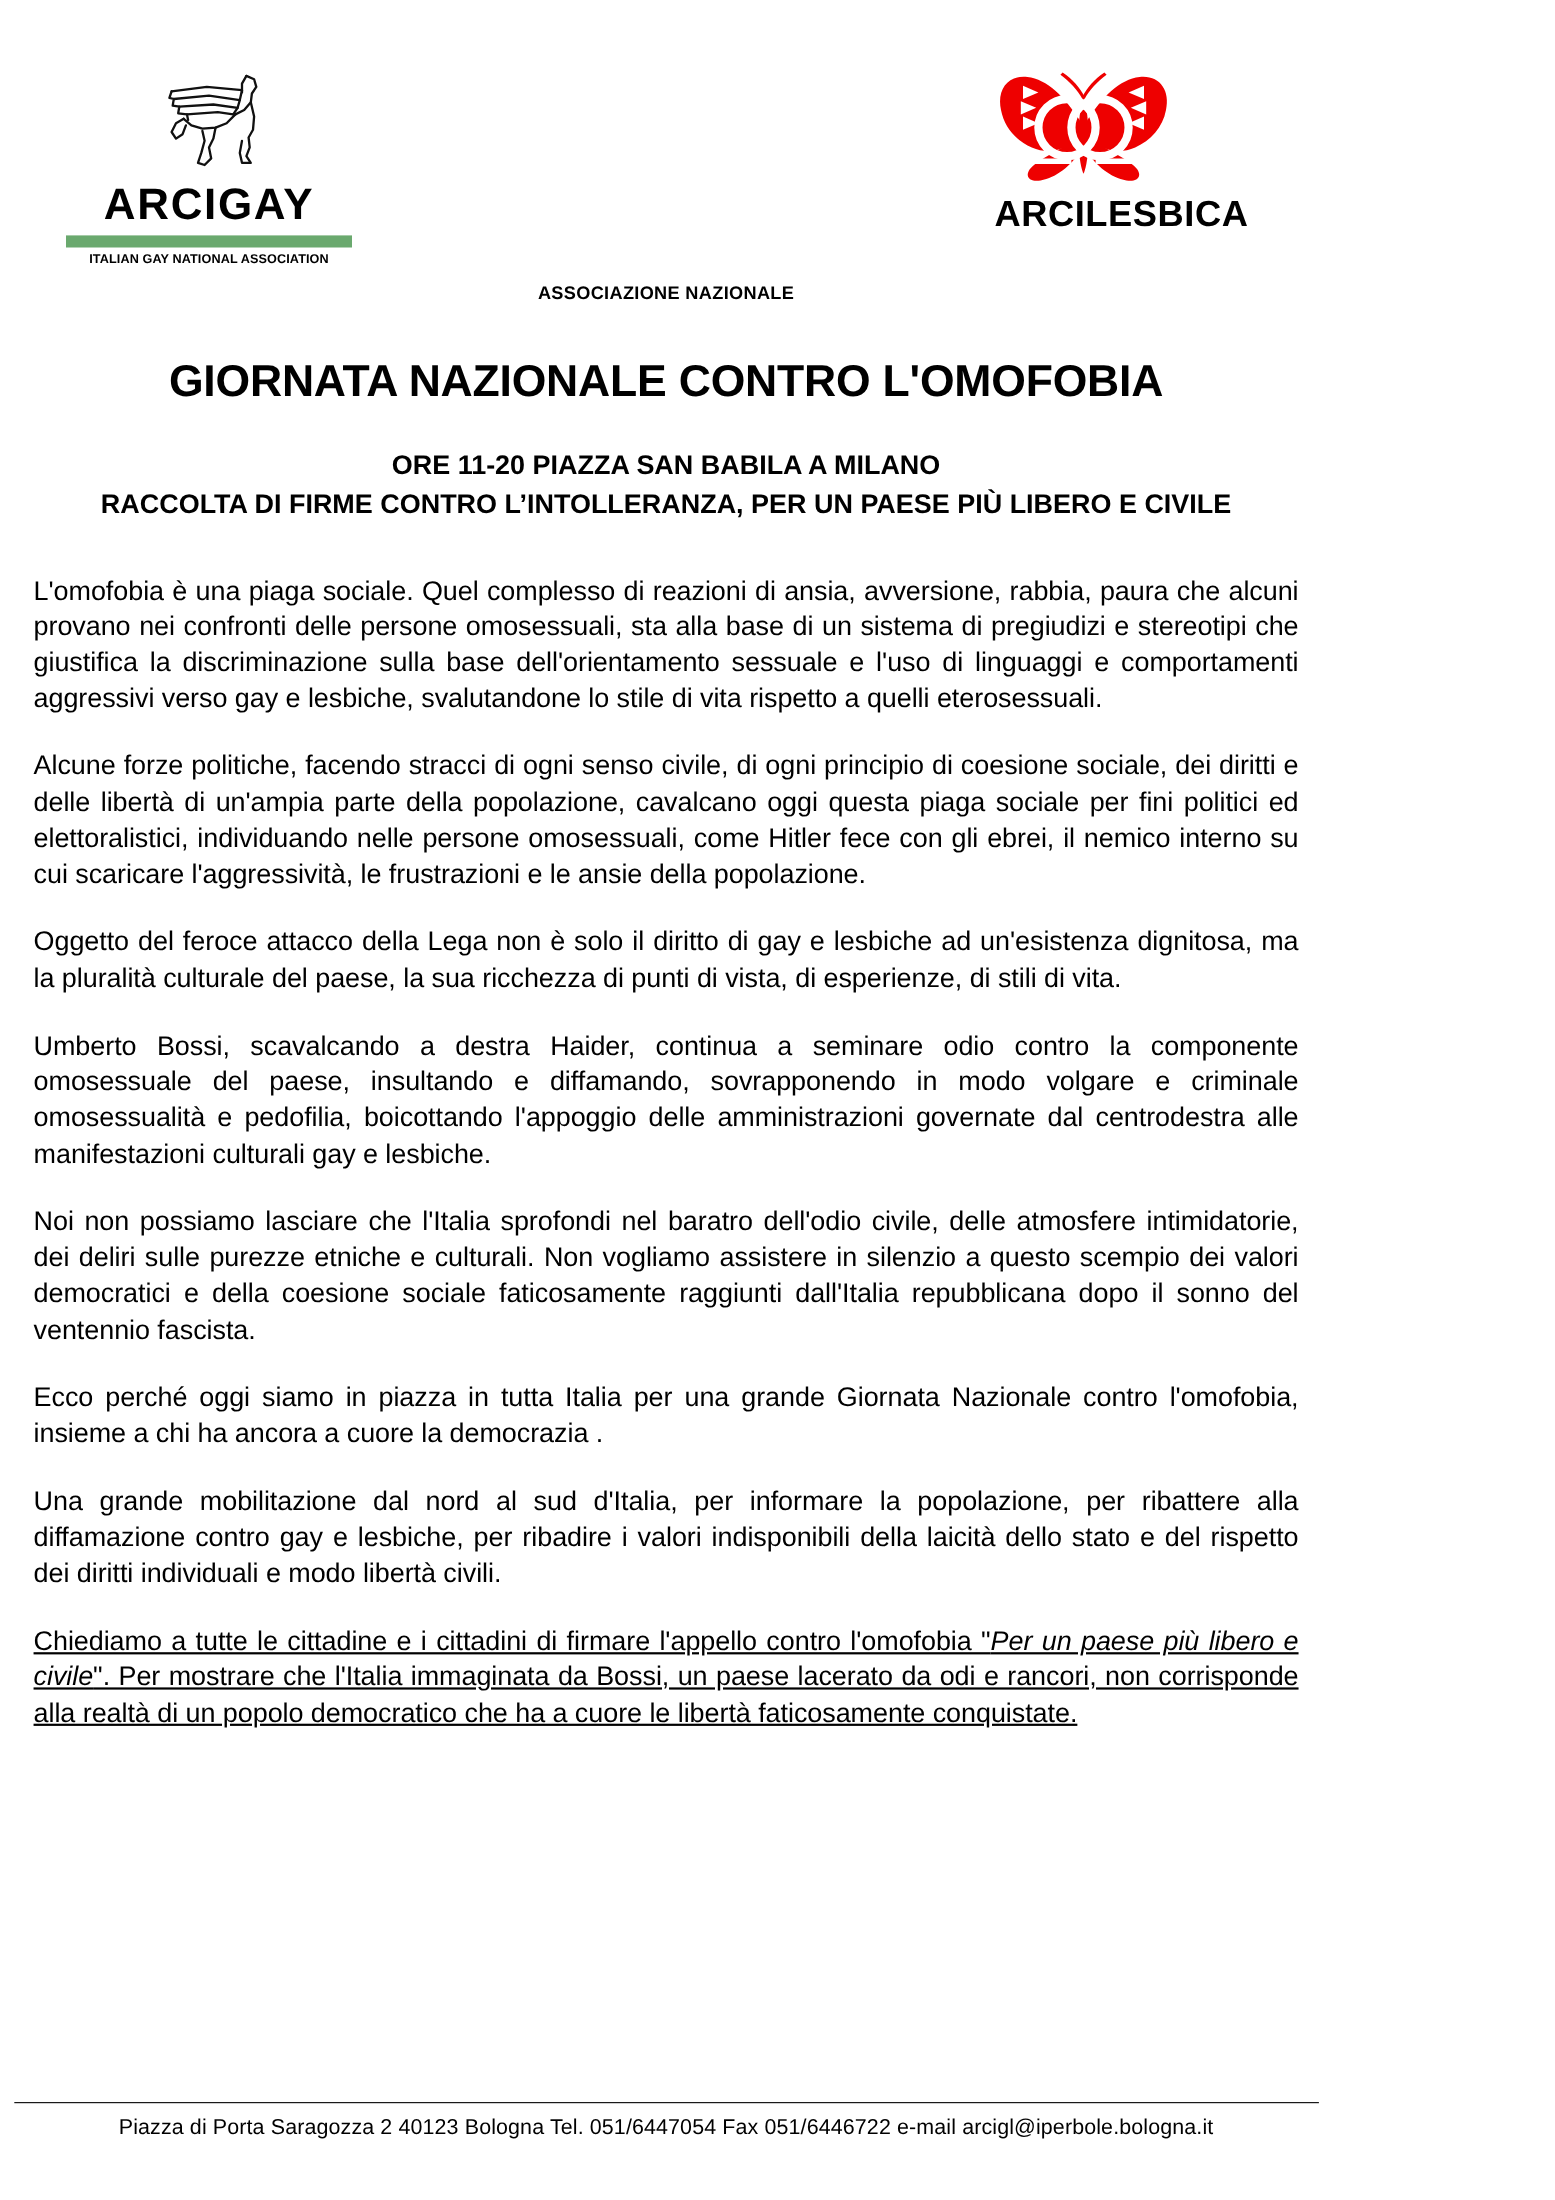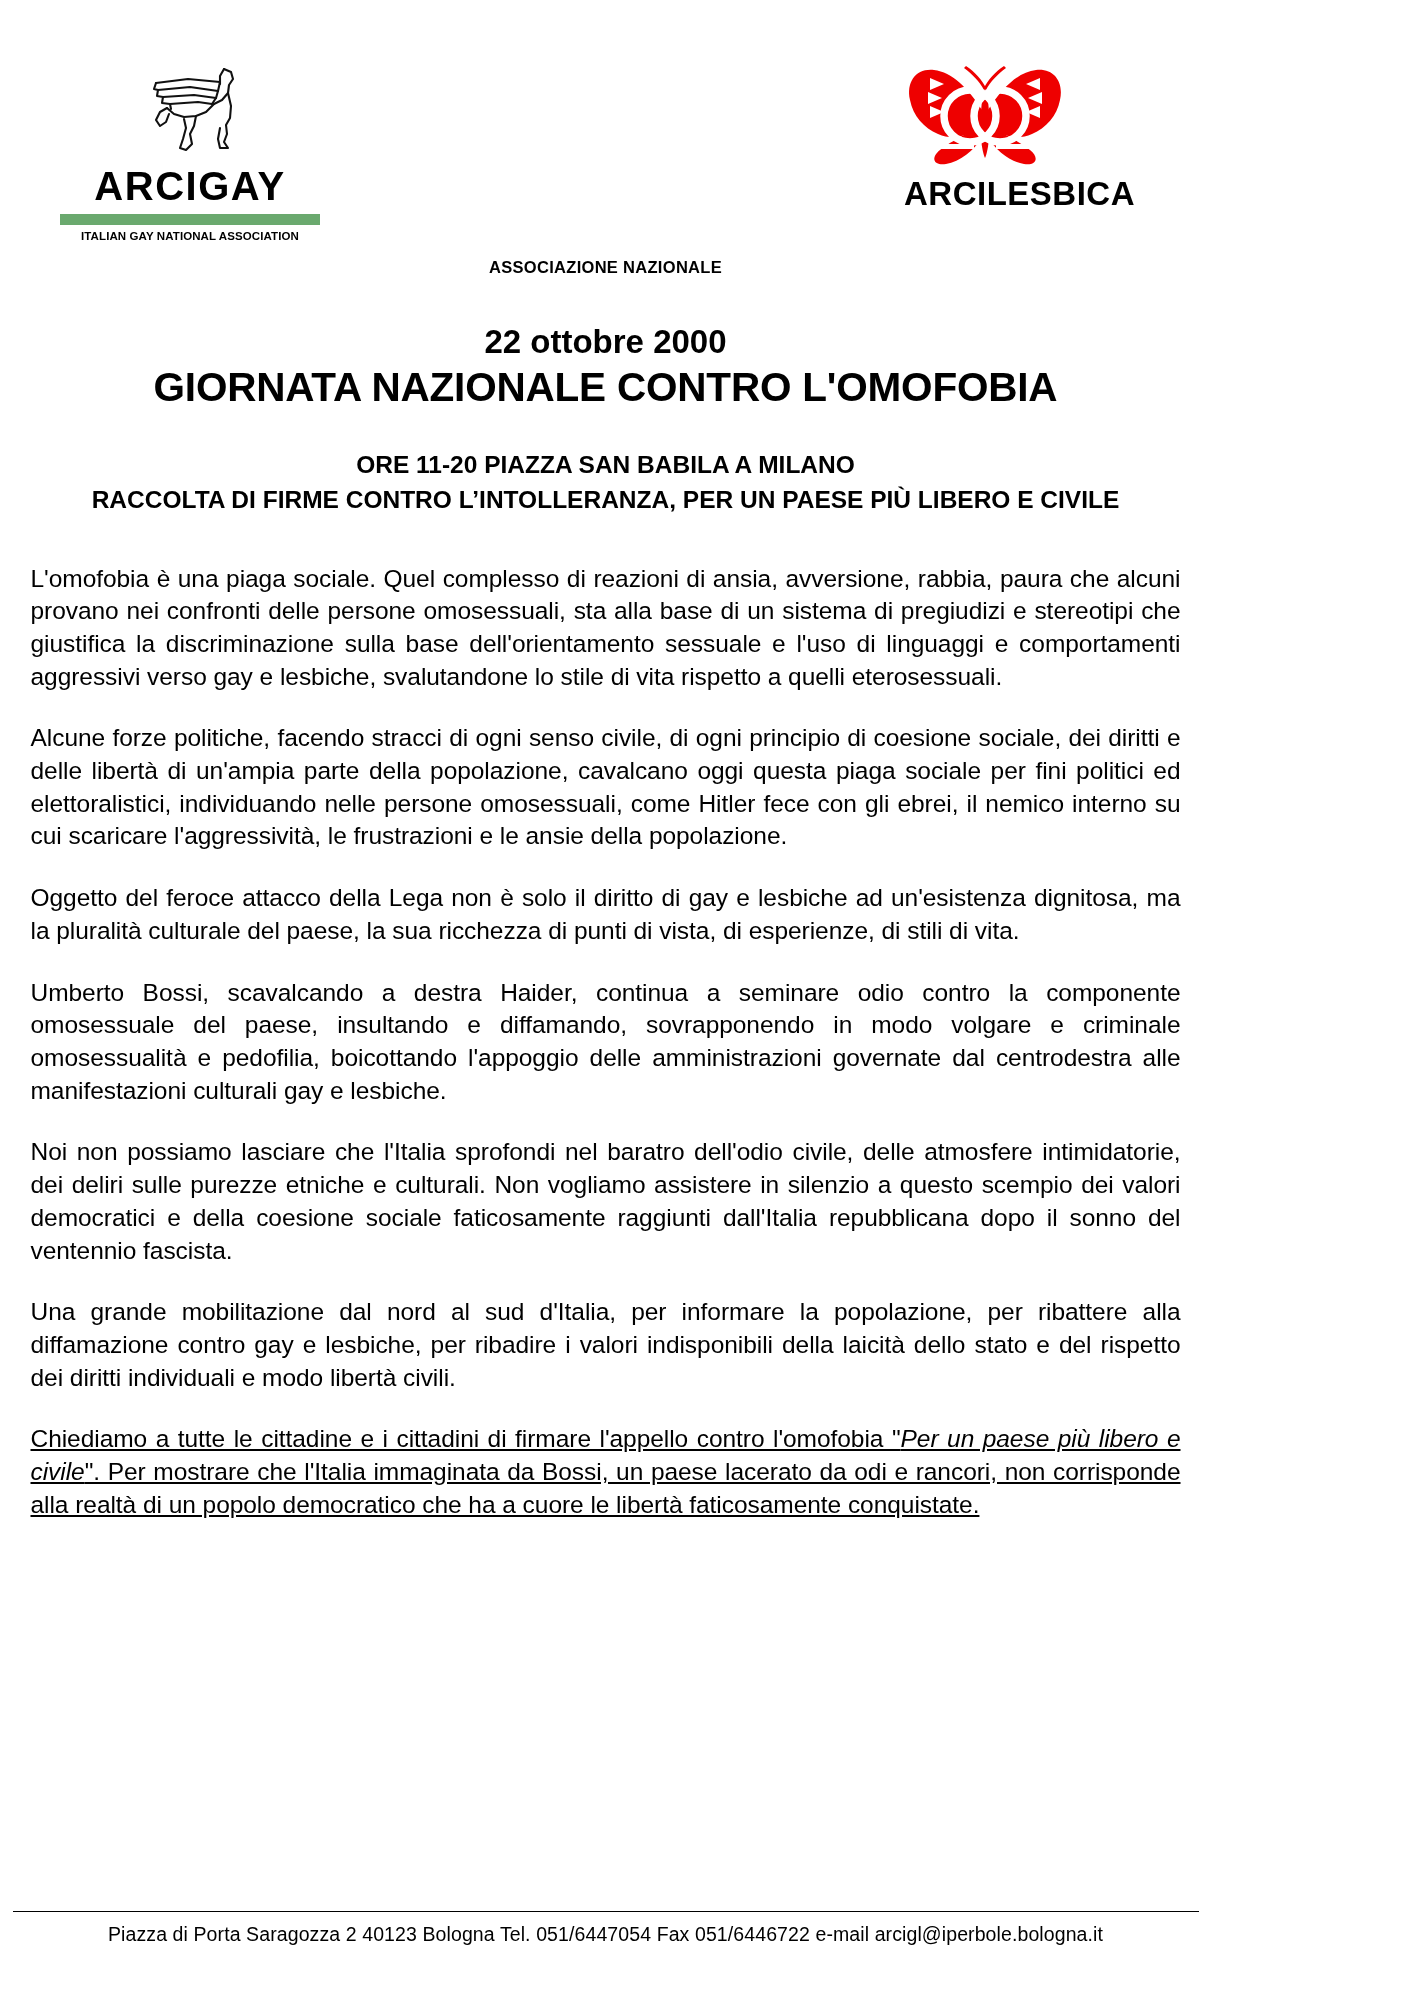--- a/index.html
+++ b/index.html
@@ -234,35 +234,35 @@
             <circle cx="74" cy="58" r="26"></circle>
             <circle cx="104" cy="58" r="26"></circle>
           </g>
         </svg>
       </div>
       <div class="arcilesbica-word">ARCILESBICA</div>
     </div>
   </div>
 
   <div class="titles">
-    <div class="title-date">22 ottobre 2000</div>
     <div class="title-main">GIORNATA NAZIONALE CONTRO L'OMOFOBIA</div>
   </div>
 
   <div class="subtitle-block">
     <div class="subtitle-1">ORE 11-20 PIAZZA SAN BABILA A MILANO</div>
     <div class="subtitle-2">RACCOLTA DI FIRME CONTRO L’INTOLLERANZA, PER UN PAESE PIÙ LIBERO E CIVILE</div>
   </div>
 
   <div class="body-text">
     <p class="para">L'omofobia è una piaga sociale. Quel complesso di reazioni di ansia, avversione, rabbia, paura che alcuni provano nei confronti delle persone omosessuali, sta alla base di  un sistema di pregiudizi e stereotipi che giustifica la discriminazione sulla base dell'orientamento sessuale e l'uso di linguaggi e comportamenti aggressivi verso gay e lesbiche, svalutandone lo stile di vita rispetto a quelli eterosessuali.</p>
     <p class="para">Alcune forze politiche, facendo stracci di ogni senso civile, di ogni principio di coesione sociale, dei diritti e delle libertà di un'ampia parte della popolazione, cavalcano oggi questa piaga sociale per fini politici ed elettoralistici, individuando nelle persone omosessuali, come Hitler fece con gli ebrei, il nemico interno su cui scaricare l'aggressività, le frustrazioni e le ansie della popolazione.</p>
     <p class="para">Oggetto del feroce attacco della Lega non è solo il diritto di gay e lesbiche ad un'esistenza dignitosa, ma la pluralità culturale del paese, la sua ricchezza di punti di vista, di esperienze, di stili di vita.</p>
     <p class="para">Umberto Bossi, scavalcando a destra Haider, continua a seminare odio contro la componente omosessuale del paese, insultando e diffamando, sovrapponendo in modo volgare e criminale omosessualità e pedofilia, boicottando l'appoggio delle amministrazioni governate dal centrodestra alle manifestazioni culturali gay e lesbiche.</p>
     <p class="para">Noi non possiamo lasciare che l'Italia sprofondi nel baratro dell'odio civile, delle atmosfere intimidatorie, dei deliri sulle purezze etniche e culturali. Non vogliamo assistere in silenzio a questo scempio dei valori democratici e della coesione sociale faticosamente raggiunti dall'Italia repubblicana dopo il sonno del ventennio fascista.</p>
+    <p class="para">Ecco perché oggi siamo in piazza in tutta Italia per una grande Giornata Nazionale contro l'omofobia, insieme a chi ha ancora a cuore la democrazia .</p>
     <p class="para">Una grande mobilitazione dal nord al sud d'Italia, per informare la popolazione, per ribattere alla diffamazione contro gay e lesbiche, per ribadire i valori indisponibili della laicità dello stato e del rispetto dei diritti individuali e modo libertà civili.</p>
     <p class="para"><span>Chiediamo a tutte le cittadine e i cittadini di firmare l'appello contro l'omofobia "</span><em>Per un paese più libero e civile</em><span>". Per mostrare che l'Italia immaginata da Bossi, un paese lacerato da odi e rancori, non corrisponde alla realtà di un popolo democratico che ha a cuore le libertà faticosamente conquistate.</span></p>
   </div>
 
   <div class="footer">
     <div class="footer-rule"></div>
     <div class="footer-text">Piazza di Porta Saragozza 2  40123 Bologna  Tel. 051/6447054  Fax 051/6446722   e-mail  arcigl@iperbole.bologna.it</div>
   </div>
 
 </div>

